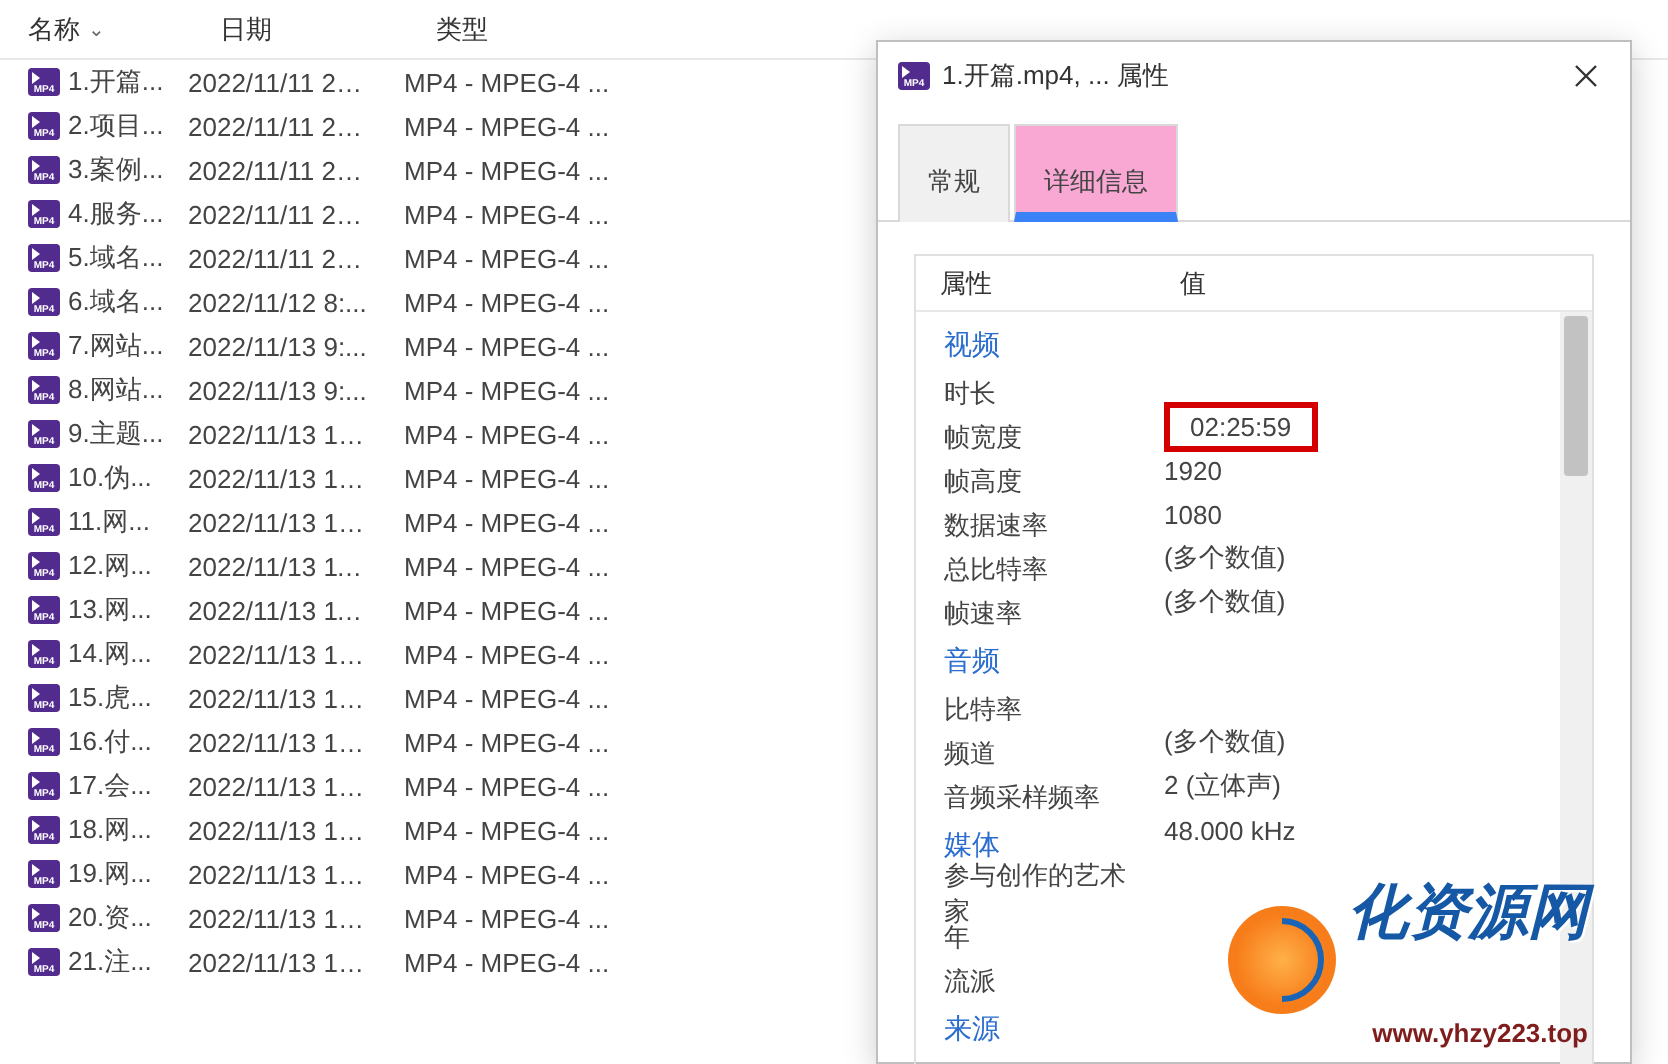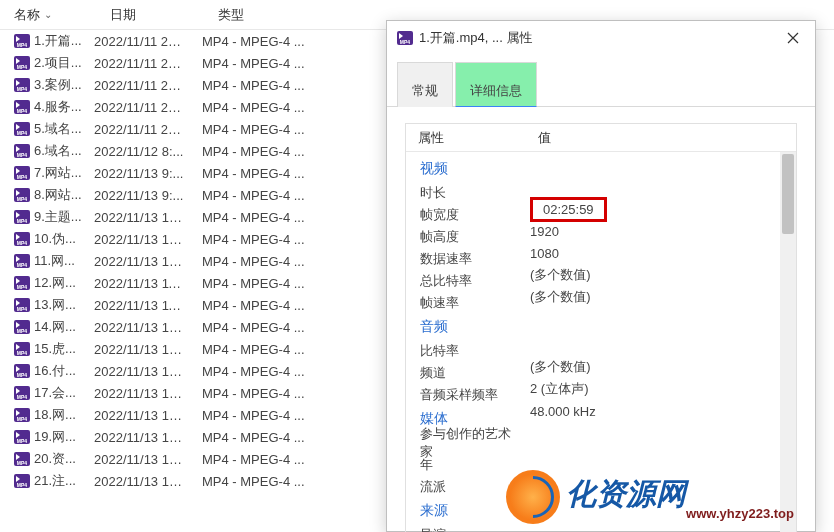--- a/index.html
+++ b/index.html
@@ -21,29 +21,29 @@
 .cell-name { width: 80px; display: flex; align-items: center; gap: 4px; }
 .cell-date { width: 108px; }
 .cell-type { width: 128px; }
 .cell-size { flex: 1; text-align: right; padding-right: 20px; }
 
 .mp4-icon { width: 16px; height: 14px; background: #522b8f; border-radius: 2px; display: inline-flex; align-items: center; justify-content: center; color: #fff; font-size: 7px; font-weight: bold; position: relative; flex-shrink: 0; }
 .mp4-icon::before { content: ""; position: absolute; left: 2px; top: 2px; width: 0; height: 0; border-left: 4px solid #fff; border-top: 3px solid transparent; border-bottom: 3px solid transparent; }
 .mp4-icon::after { content: "MP4"; position: absolute; bottom: 0; font-size: 5px; line-height: 6px; }
 
 
-.dialog { position: absolute; right: 18px; top: 20px; width: 430px; height: 512px; background: #fff; border: 1px solid #bfbfbf; box-shadow: 0 4px 16px rgba(0,0,0,.2); }
+.dialog { position: absolute; right: 18px; top: 20px; width: 378px; height: 512px; background: #fff; border: 1px solid #bfbfbf; box-shadow: 0 4px 16px rgba(0,0,0,.2); }
 .titlebar { display: flex; align-items: center; height: 34px; padding: 0 0 0 10px; }
 .title-icon { width: 16px; height: 14px; margin-right: 6px; }
 .titlebar-text { flex: 1; color: #333; }
 .close-btn { width: 44px; height: 34px; display: flex; align-items: center; justify-content: center; color: #333; font-size: 16px; }
 
 .tabs { display: flex; padding: 6px 10px 0 10px; border-bottom: 1px solid #d9d9d9; gap: 2px; }
 .tab { padding: 19px 14px 6px 14px; background: #f0f0f0; border: 1px solid #d9d9d9; border-bottom: none; color: #444; cursor: pointer; position: relative; top: 1px; }
-.tab.active { background: #86efac; border-bottom: 1px solid #3b82f6; }
+.tab.active { background: #f9a8d4; border-bottom: 5px solid #3b82f6; }
 
 .panel { padding: 16px 18px 0 18px; position: relative; height: calc(100% - 80px); }
 .panel-inner { border: 1px solid #e0e0e0; height: 100%; position: relative; overflow: hidden; }
 .prop-header { display: flex; border-bottom: 1px solid #e8e8e8; height: 28px; align-items: center; }
 .prop-header .ph { padding: 0 12px; color: #333; }
 .ph-key { width: 120px; }
 .ph-val { flex: 1; }
 
 .prop-body { padding: 4px 0; overflow: hidden; }
 .section { color: #2a6dcf; padding: 4px 14px; font-size: 14px; }
@@ -53,21 +53,21 @@
 
 .highlight { border: 3px solid #d40000; padding: 2px 10px; display: inline-block; font-weight: 500; }
 
 .vscroll { position: absolute; right: 0; top: 28px; bottom: 0; width: 16px; background: #f0f0f0; }
 .vscroll-thumb { position: absolute; left: 2px; right: 2px; top: 2px; height: 80px; background: #c2c2c2; border-radius: 2px; }
 
 
 .watermark { position: absolute; right: 40px; bottom: 8px; display: flex; align-items: center; gap: 6px; pointer-events: none; }
 .wm-logo { width: 54px; height: 54px; border-radius: 50%; background: radial-gradient(circle, #ffb14a 0%, #f77d1a 60%); position: relative; }
 .wm-logo::before { content: ""; position: absolute; inset: 6px; border: 3px solid #1964b7; border-radius: 50%; clip-path: polygon(50% 0, 100% 0, 100% 100%, 50% 100%); }
-.wm-text { display: flex; flex-direction: row; }
+.wm-text { display: flex; flex-direction: column; }
 .wm-cn { font-size: 30px; font-weight: bold; font-style: italic; color: #1558a6; text-shadow: 1px 1px 0 #fff; }
 .wm-url { font-size: 13px; color: #7f1d1d; font-weight: bold; text-align: right; margin-top: 32px; }
 </style>
 </head>
 <body>
 
 <div class="file-list">
   <div class="columns">
     <div class="col col-name">
         <span>名称</span>

